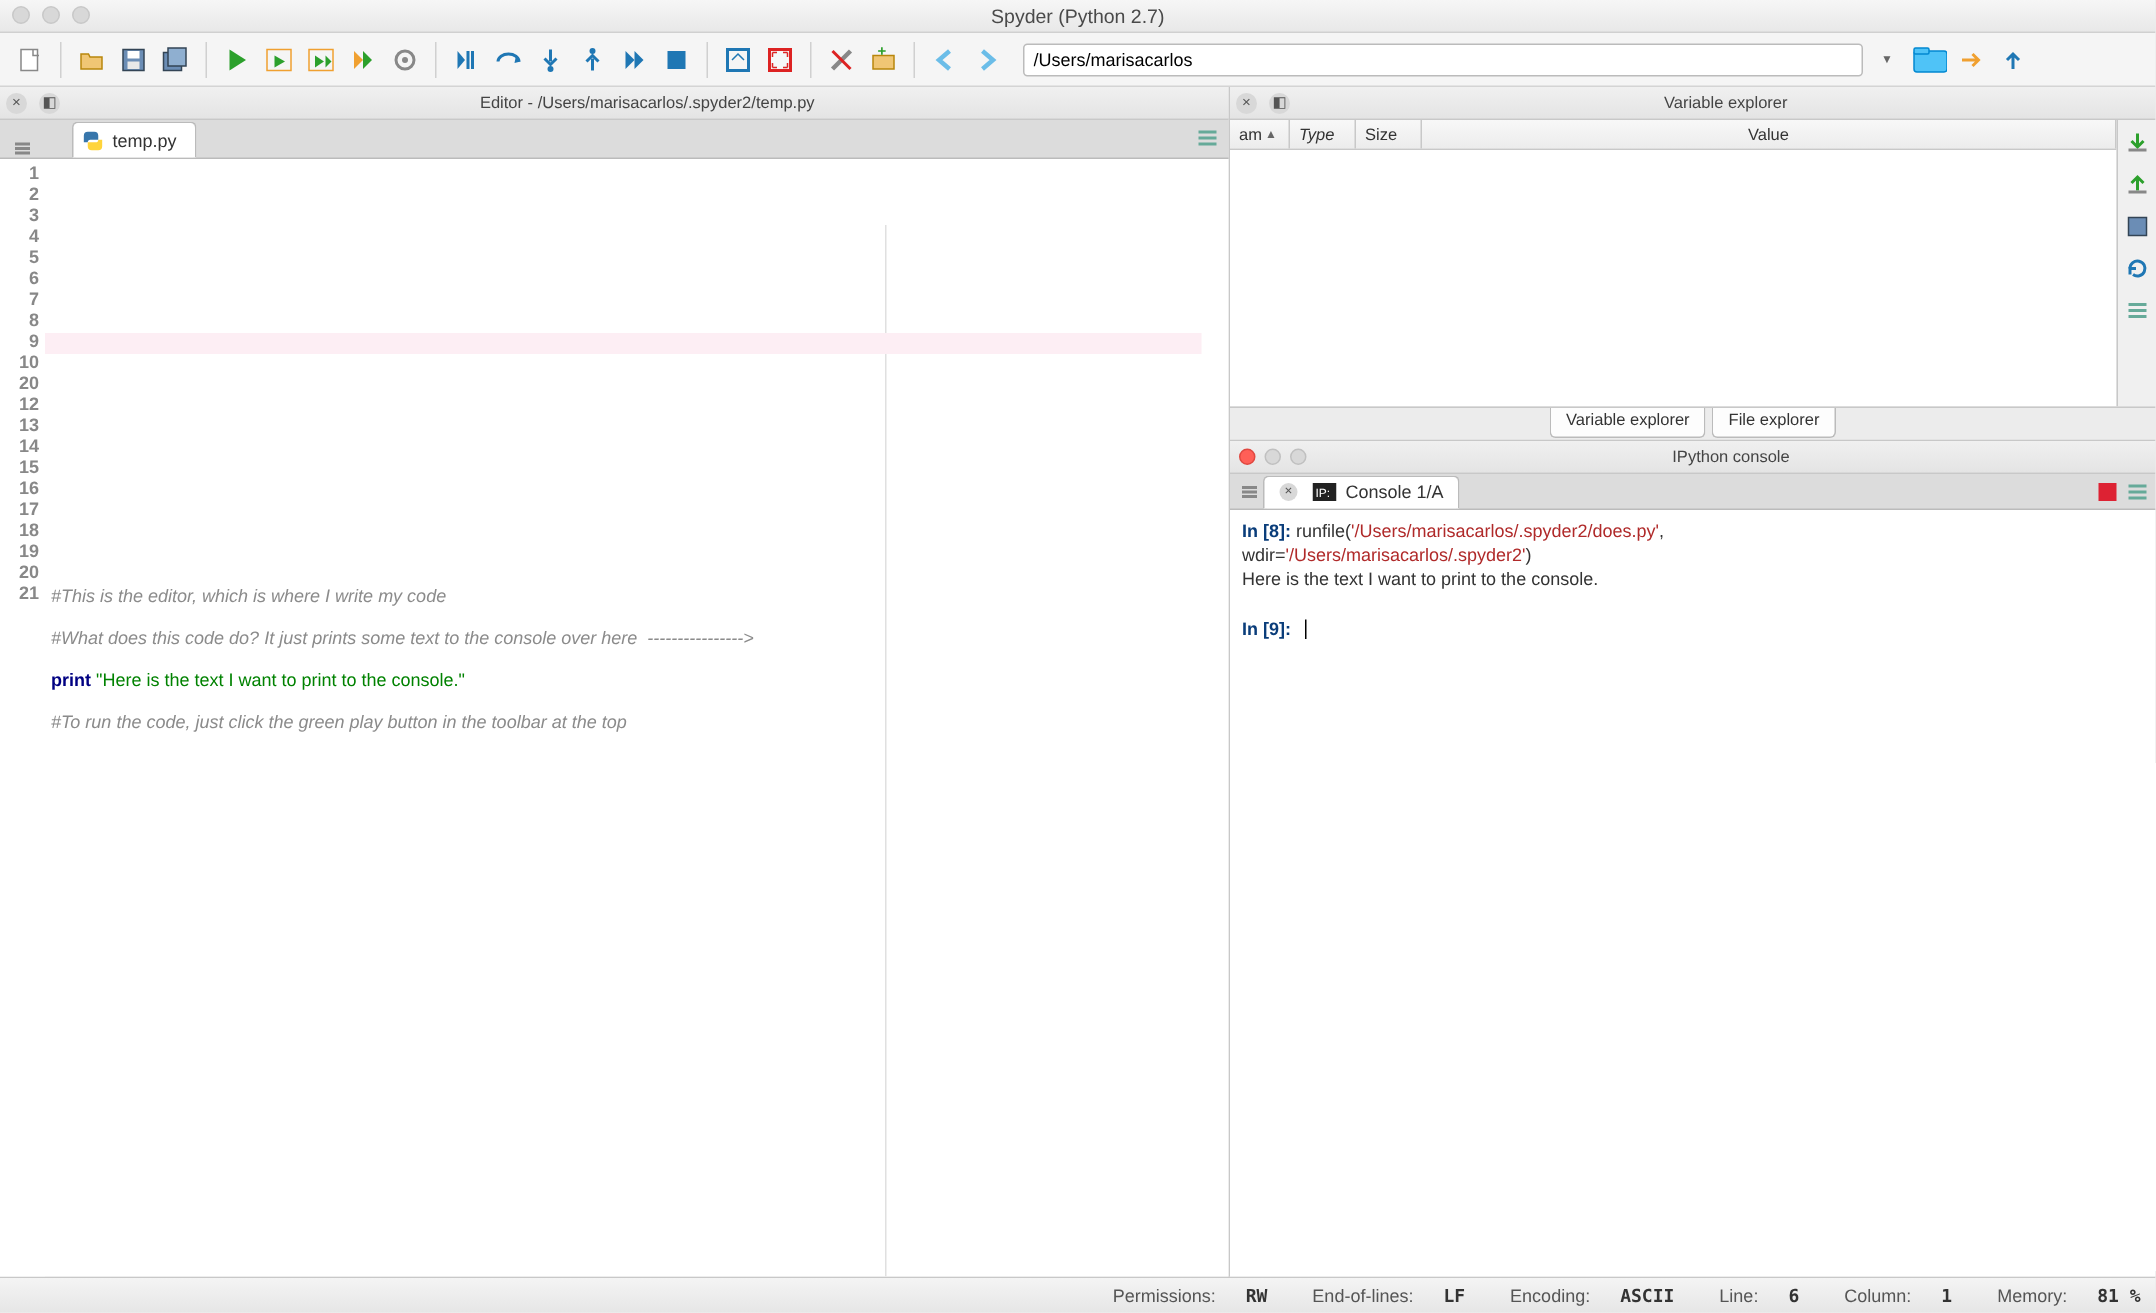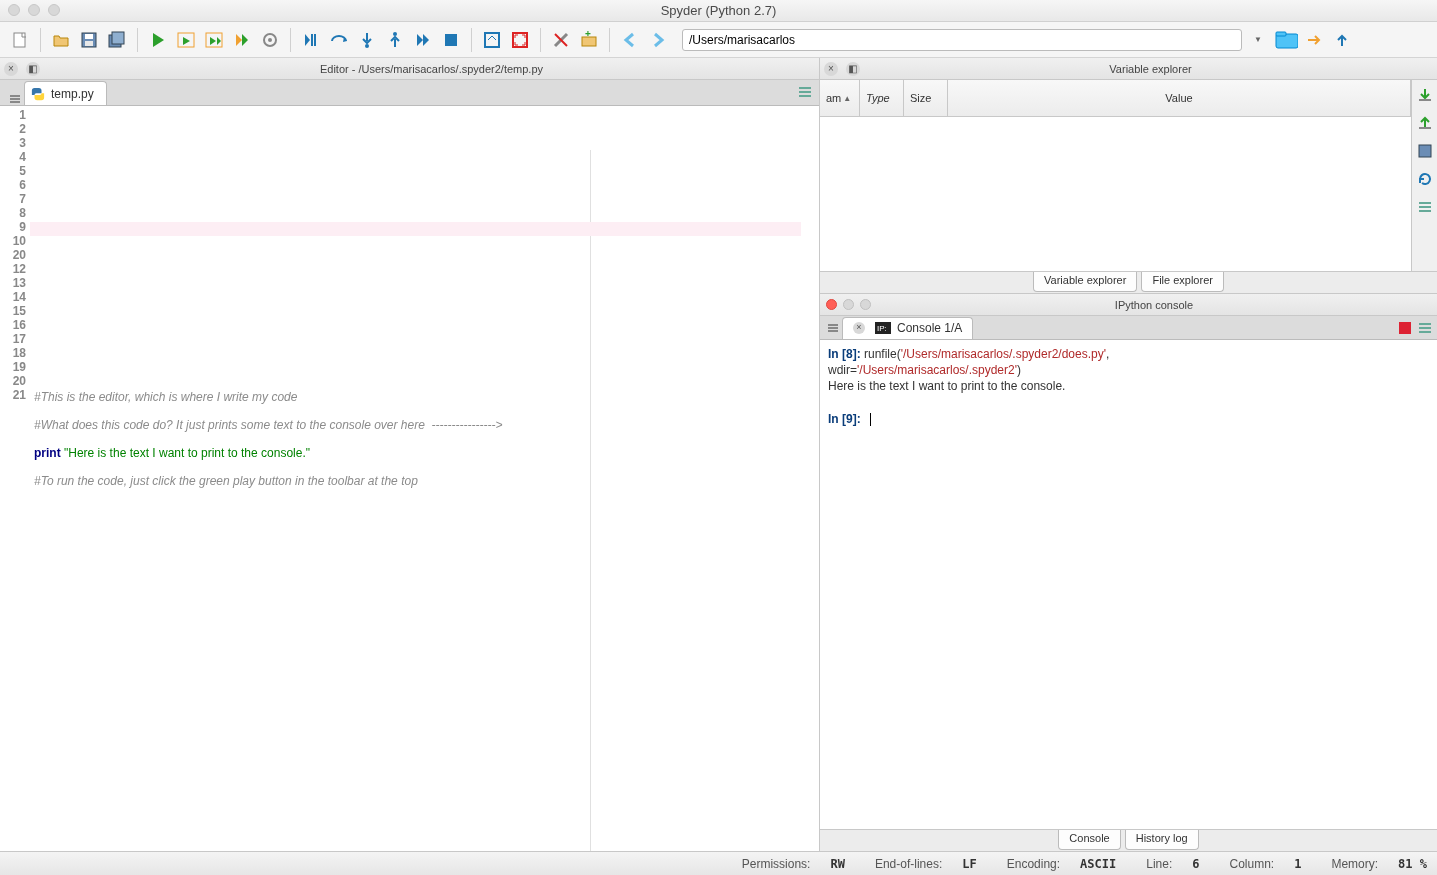--- a/index.html
+++ b/index.html
@@ -23,21 +23,21 @@
 
 
 .pane-hdr { height: 22px; background: linear-gradient(#f0f0f0,#e4e4e4); border-bottom: 1px solid #c8c8c8; display: flex; align-items: center; position: relative; font-size: 11px; color: #444; }
 .pane-hdr .title { flex: 1; text-align: center; }
 .close-x { width: 14px; height: 14px; border-radius: 50%; background: #d8d8d8; color: #555; font-size: 10px; line-height: 13px; text-align: center; margin: 0 4px; cursor: pointer; }
 .mini-tl { display:flex; gap:6px; padding-left:6px; }
 .mini-tl .r{width:11px;height:11px;border-radius:50%;background:#ff5f57;border:1px solid #e04840;}
 .mini-tl .g{width:11px;height:11px;border-radius:50%;background:#d8d8d8;border:1px solid #c0c0c0;}
 
 
-.tabs { height: 26px; background: #dcdcdc; border-bottom: 1px solid #bbb; display: flex; align-items: end; padding-left: 6px; position:relative;}
+.tabs { height: 26px; background: #dcdcdc; border-bottom: 1px solid #bbb; display: flex; align-items: end; padding-left: 6px; position:relative;gap:24px;}
 .tab { height: 24px; background: #fff; border: 1px solid #bbb; border-bottom: none; border-radius: 4px 4px 0 0; padding: 0 12px 0 6px; display: flex; align-items: center; gap: 6px; font-size: 12px; cursor:pointer;}
 .pyicon { width:14px; height:14px; }
 .corner-icon { position:absolute; right:6px; top:4px; cursor:pointer;}
 
 
 .editor { flex: 1; display: flex; background: #fff; overflow: hidden; font-family: Menlo, Monaco, Consolas, monospace; font-size: 12px; }
 .gutter { width: 30px; background: #fff; color: #808080; text-align: right; padding: 2px 4px 0 0; border-right: 0px solid #eee; user-select:none;}
 .gutter div { height: 14px; line-height: 14px; font-weight:bold; color:#888;}
 .code { flex: 1; padding: 2px 0 0 4px; position: relative; white-space: pre; margin-top: 44px; }
 .code-line { height: 14px; line-height: 14px; }
@@ -46,21 +46,21 @@
 .c-comment { color:#8b8b8b; font-style:italic; }
 .c-kw { color:#000082; font-weight:bold;}
 .c-str { color:#008200; }
 .c-prompt { color:#0a3d7a; font-weight:bold;}
 .c-path { color:#b02a2a; }
 
 
 .varex { flex: 0 0 auto; display:flex; flex-direction:column; border-bottom:1px solid #c8c8c8; height:236px; }
 .var-body { flex:1; display:flex; background:#fff; }
 .var-table { flex:1; }
-.var-head { height:37px; background:linear-gradient(#f8f8f8,#ececec); border-bottom:1px solid #c8c8c8; display:flex; font-size:11px; }
+.var-head { height:20px; background:linear-gradient(#f8f8f8,#ececec); border-bottom:1px solid #c8c8c8; display:flex; font-size:11px; }
 .var-head .col { border-right:1px solid #c8c8c8; padding:2px 6px; display:flex; align-items:center; gap:2px;}
 .var-side { width:26px; background:#f0f0f0; border-left:1px solid #c8c8c8; display:flex; flex-direction:column; align-items:center; gap:10px; padding-top:6px;}
 .sbtn { width:18px; height:18px; cursor:pointer; display:flex; align-items:center; justify-content:center;}
 .var-tabs { height:22px; display:flex; justify-content:center; gap:4px; background:#ececec; border-top:1px solid #c8c8c8; align-items:flex-start; padding-top:0px; overflow:hidden;}
 .vtab { height:20px; padding:2px 10px; background:#fdfdfd; border:1px solid #bbb; border-top:none; border-radius:0 0 4px 4px; font-size:11px; cursor:pointer;}
 
 
 .ipy { flex:1; display:flex; flex-direction:column; }
 .ipy-tabs { height:24px; background:#dcdcdc; border-bottom:1px solid #bbb; display:flex; align-items:center; padding:0 4px; position:relative;}
 .ipy-tab { height:22px; background:#fff; border:1px solid #bbb; border-bottom:none; border-radius:4px 4px 0 0; padding:0 10px 0 6px; display:flex; align-items:center; gap:6px; font-size:12px; cursor:pointer;}
@@ -397,24 +397,20 @@
               <rect x="2" y="3" width="12" height="2" fill="#6a9"></rect>
               <rect x="2" y="7" width="12" height="2" fill="#6a9"></rect>
               <rect x="2" y="11" width="12" height="2" fill="#6a9"></rect>
             </svg></div>
       </div>
       <div class="ipy-body"><span class="c-prompt">In [8]:</span><span> runfile(</span><span class="c-path">'/Users/marisacarlos/.spyder2/does.py'</span><span>, 
 wdir=</span><span class="c-path">'/Users/marisacarlos/.spyder2'</span><span>)</span>
 <span>Here is the text I want to print to the console.</span>
 
 <span class="c-prompt">In [9]:</span> <span class="cursor"></span></div>
-      <div class="bottom-tabs">
-        <div class="vtab">Console</div>
-        <div class="vtab">History log</div>
-      </div>
     </div>
   </div>
 </div>
 
 <div class="status">
   <div class="grow"></div>
   <span><span class="lbl">Permissions:</span><span class="val">RW</span></span>
   <span><span class="lbl">End-of-lines:</span><span class="val">LF</span></span>
   <span><span class="lbl">Encoding:</span><span class="val">ASCII</span></span>
   <span><span class="lbl">Line:</span><span class="val">6</span></span>

